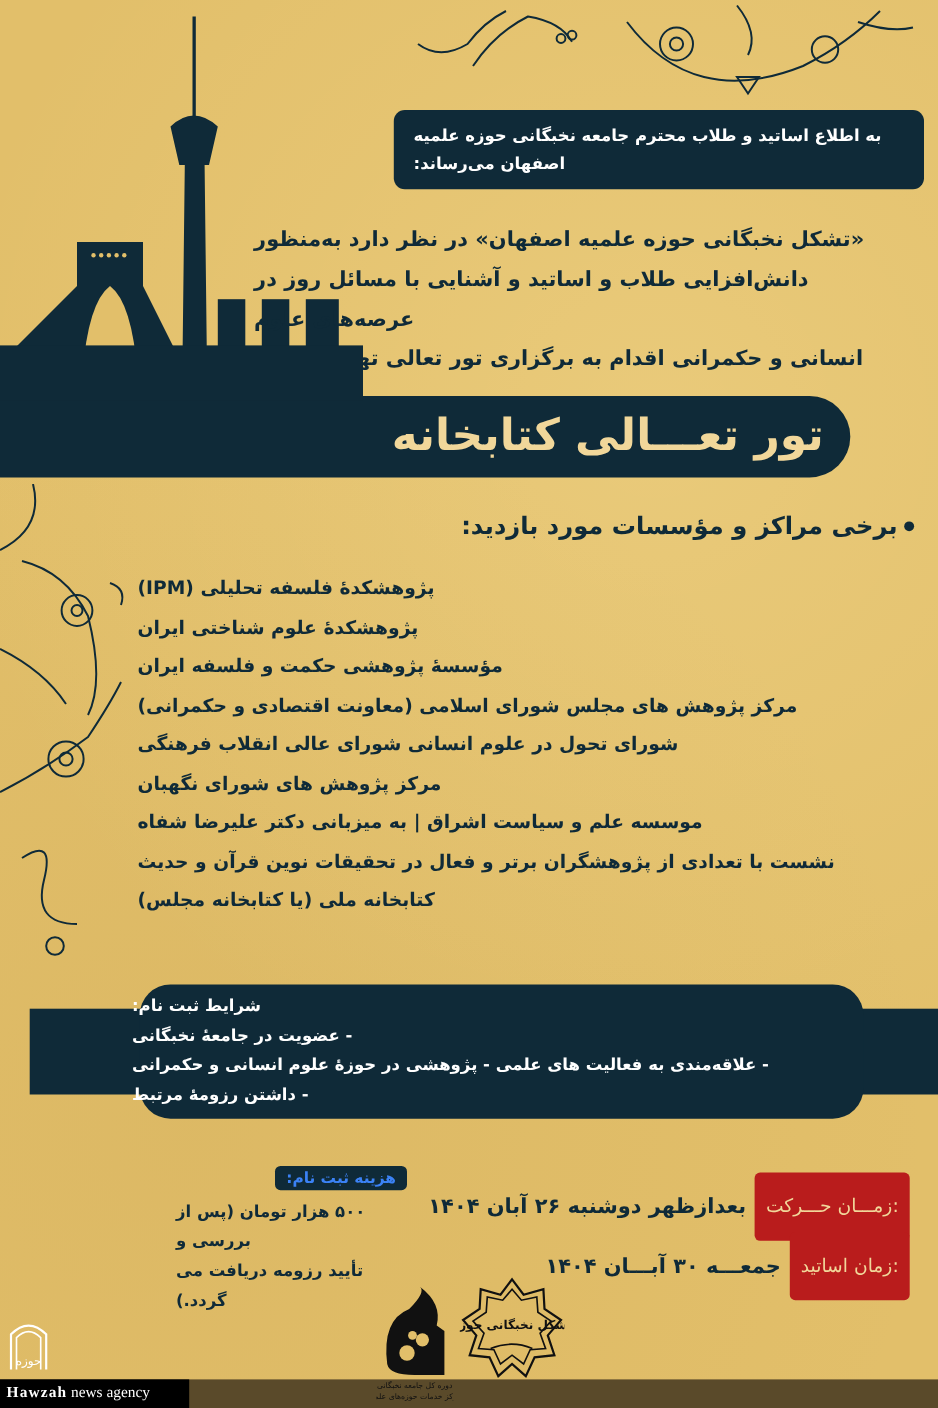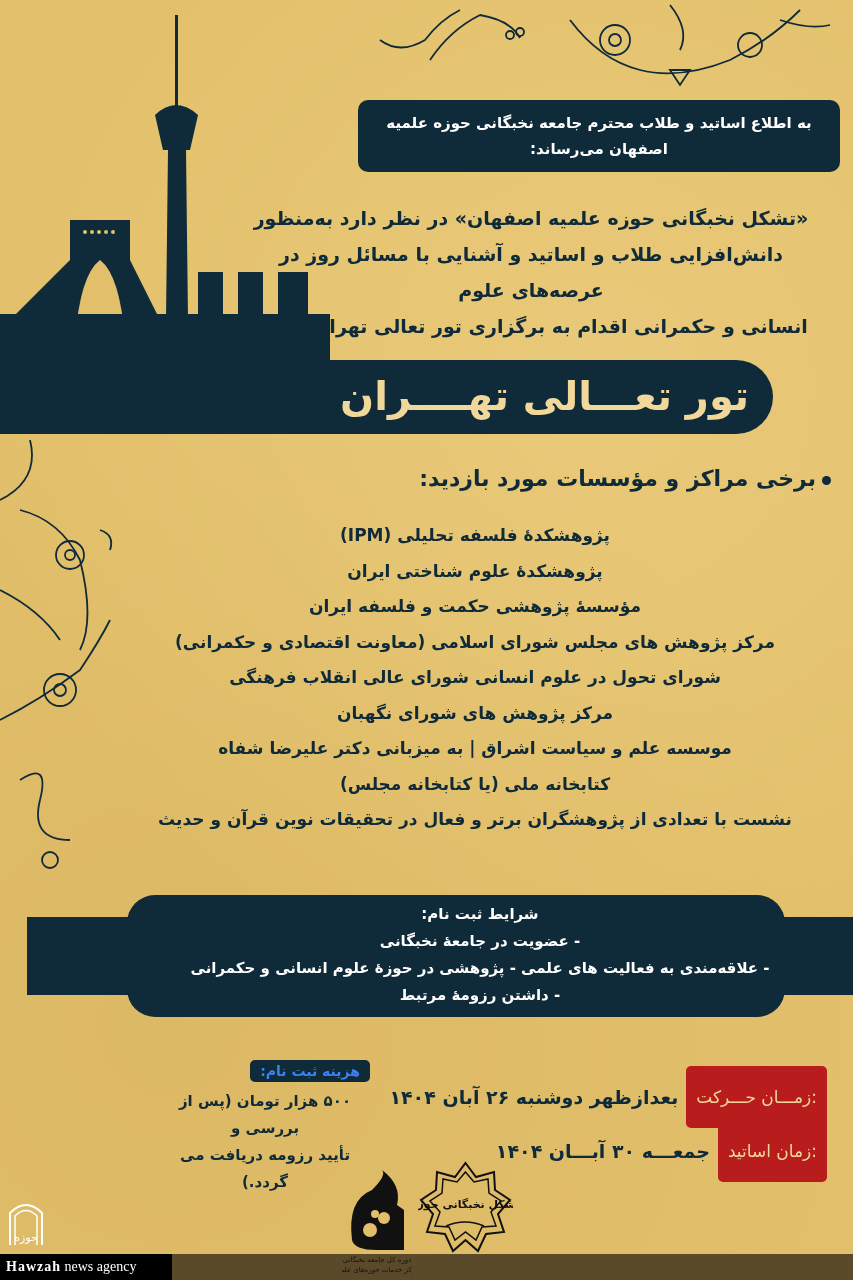--- a/index.html
+++ b/index.html
@@ -10,21 +10,21 @@
     color: #0f2a38;
     position: relative;
   }
   .poster {
     position: absolute; inset: 0;
     background:
       radial-gradient(circle at 70% 30%, rgba(255,235,170,0.25), transparent 60%),
       radial-gradient(circle at 20% 80%, rgba(180,140,60,0.12), transparent 55%),
       #e2bf6a;
   }
-  .rtl { direction: rtl; text-align: center; }
+  .rtl { direction: rtl; text-align: left; }
 
   
   .skyline { position: absolute; left: 0; top: 0; width: 340px; height: 350px; }
 
   
   .notice {
     position: absolute; left: 358px; top: 100px; width: 482px; height: 72px;
     background: #0f2a38; border-radius: 10px;
     color: #ffffff; padding: 10px 18px;
     font-weight: bold; font-size: 15px; line-height: 26px;
@@ -170,37 +170,37 @@
   <div>اصفهان می‌رساند:</div>
 </div>
 
 <div class="intro rtl">
   <div>«تشکل نخبگانی حوزه علمیه اصفهان» در نظر دارد به‌منظور</div>
   <div>دانش‌افزایی طلاب و اساتید و آشنایی با مسائل روز در عرصه‌های علوم</div>
   <div>انسانی و حکمرانی اقدام به برگزاری تور تعالی تهران نماید.</div>
 </div>
 
 <div class="title-banner">
-  <div class="title-text rtl">تور تعـــالی تهــــران</div>
+  <div class="title-text rtl">تور تعـــالی کتابخانه</div>
 </div>
 
 <div class="centers-heading rtl">
   <span class="dot"></span><span>برخی مراکز و مؤسسات مورد بازدید:</span>
 </div>
 
 <ul class="centers-list rtl">
   <li>پژوهشکدهٔ فلسفه تحلیلی (IPM)</li>
   <li>پژوهشکدهٔ علوم شناختی ایران</li>
   <li>مؤسسهٔ پژوهشی حکمت و فلسفه ایران</li>
   <li>مرکز پژوهش های مجلس شورای اسلامی (معاونت اقتصادی و حکمرانی)</li>
   <li>شورای تحول در علوم انسانی شورای عالی انقلاب فرهنگی</li>
   <li>مرکز پژوهش های شورای نگهبان</li>
   <li>موسسه علم و سیاست اشراق | به میزبانی دکتر علیرضا شفاه</li>
+  <li>نشست با تعدادی از پژوهشگران برتر و فعال در تحقیقات نوین قرآن و حدیث</li>
   <li>کتابخانه ملی (یا کتابخانه مجلس)</li>
-  <li>نشست با تعدادی از پژوهشگران برتر و فعال در تحقیقات نوین قرآن و حدیث</li>
 </ul>
 
 <div class="cond-banner">
   <div class="band"></div>
   <div class="core"></div>
   <div class="cond-text rtl">
     <div>شرایط ثبت نام:</div>
     <div>- عضویت در جامعهٔ نخبگانی</div>
     <div>- علاقه‌مندی به فعالیت های علمی - پژوهشی در حوزهٔ علوم انسانی و حکمرانی</div>
     <div>- داشتن رزومهٔ مرتبط</div>

